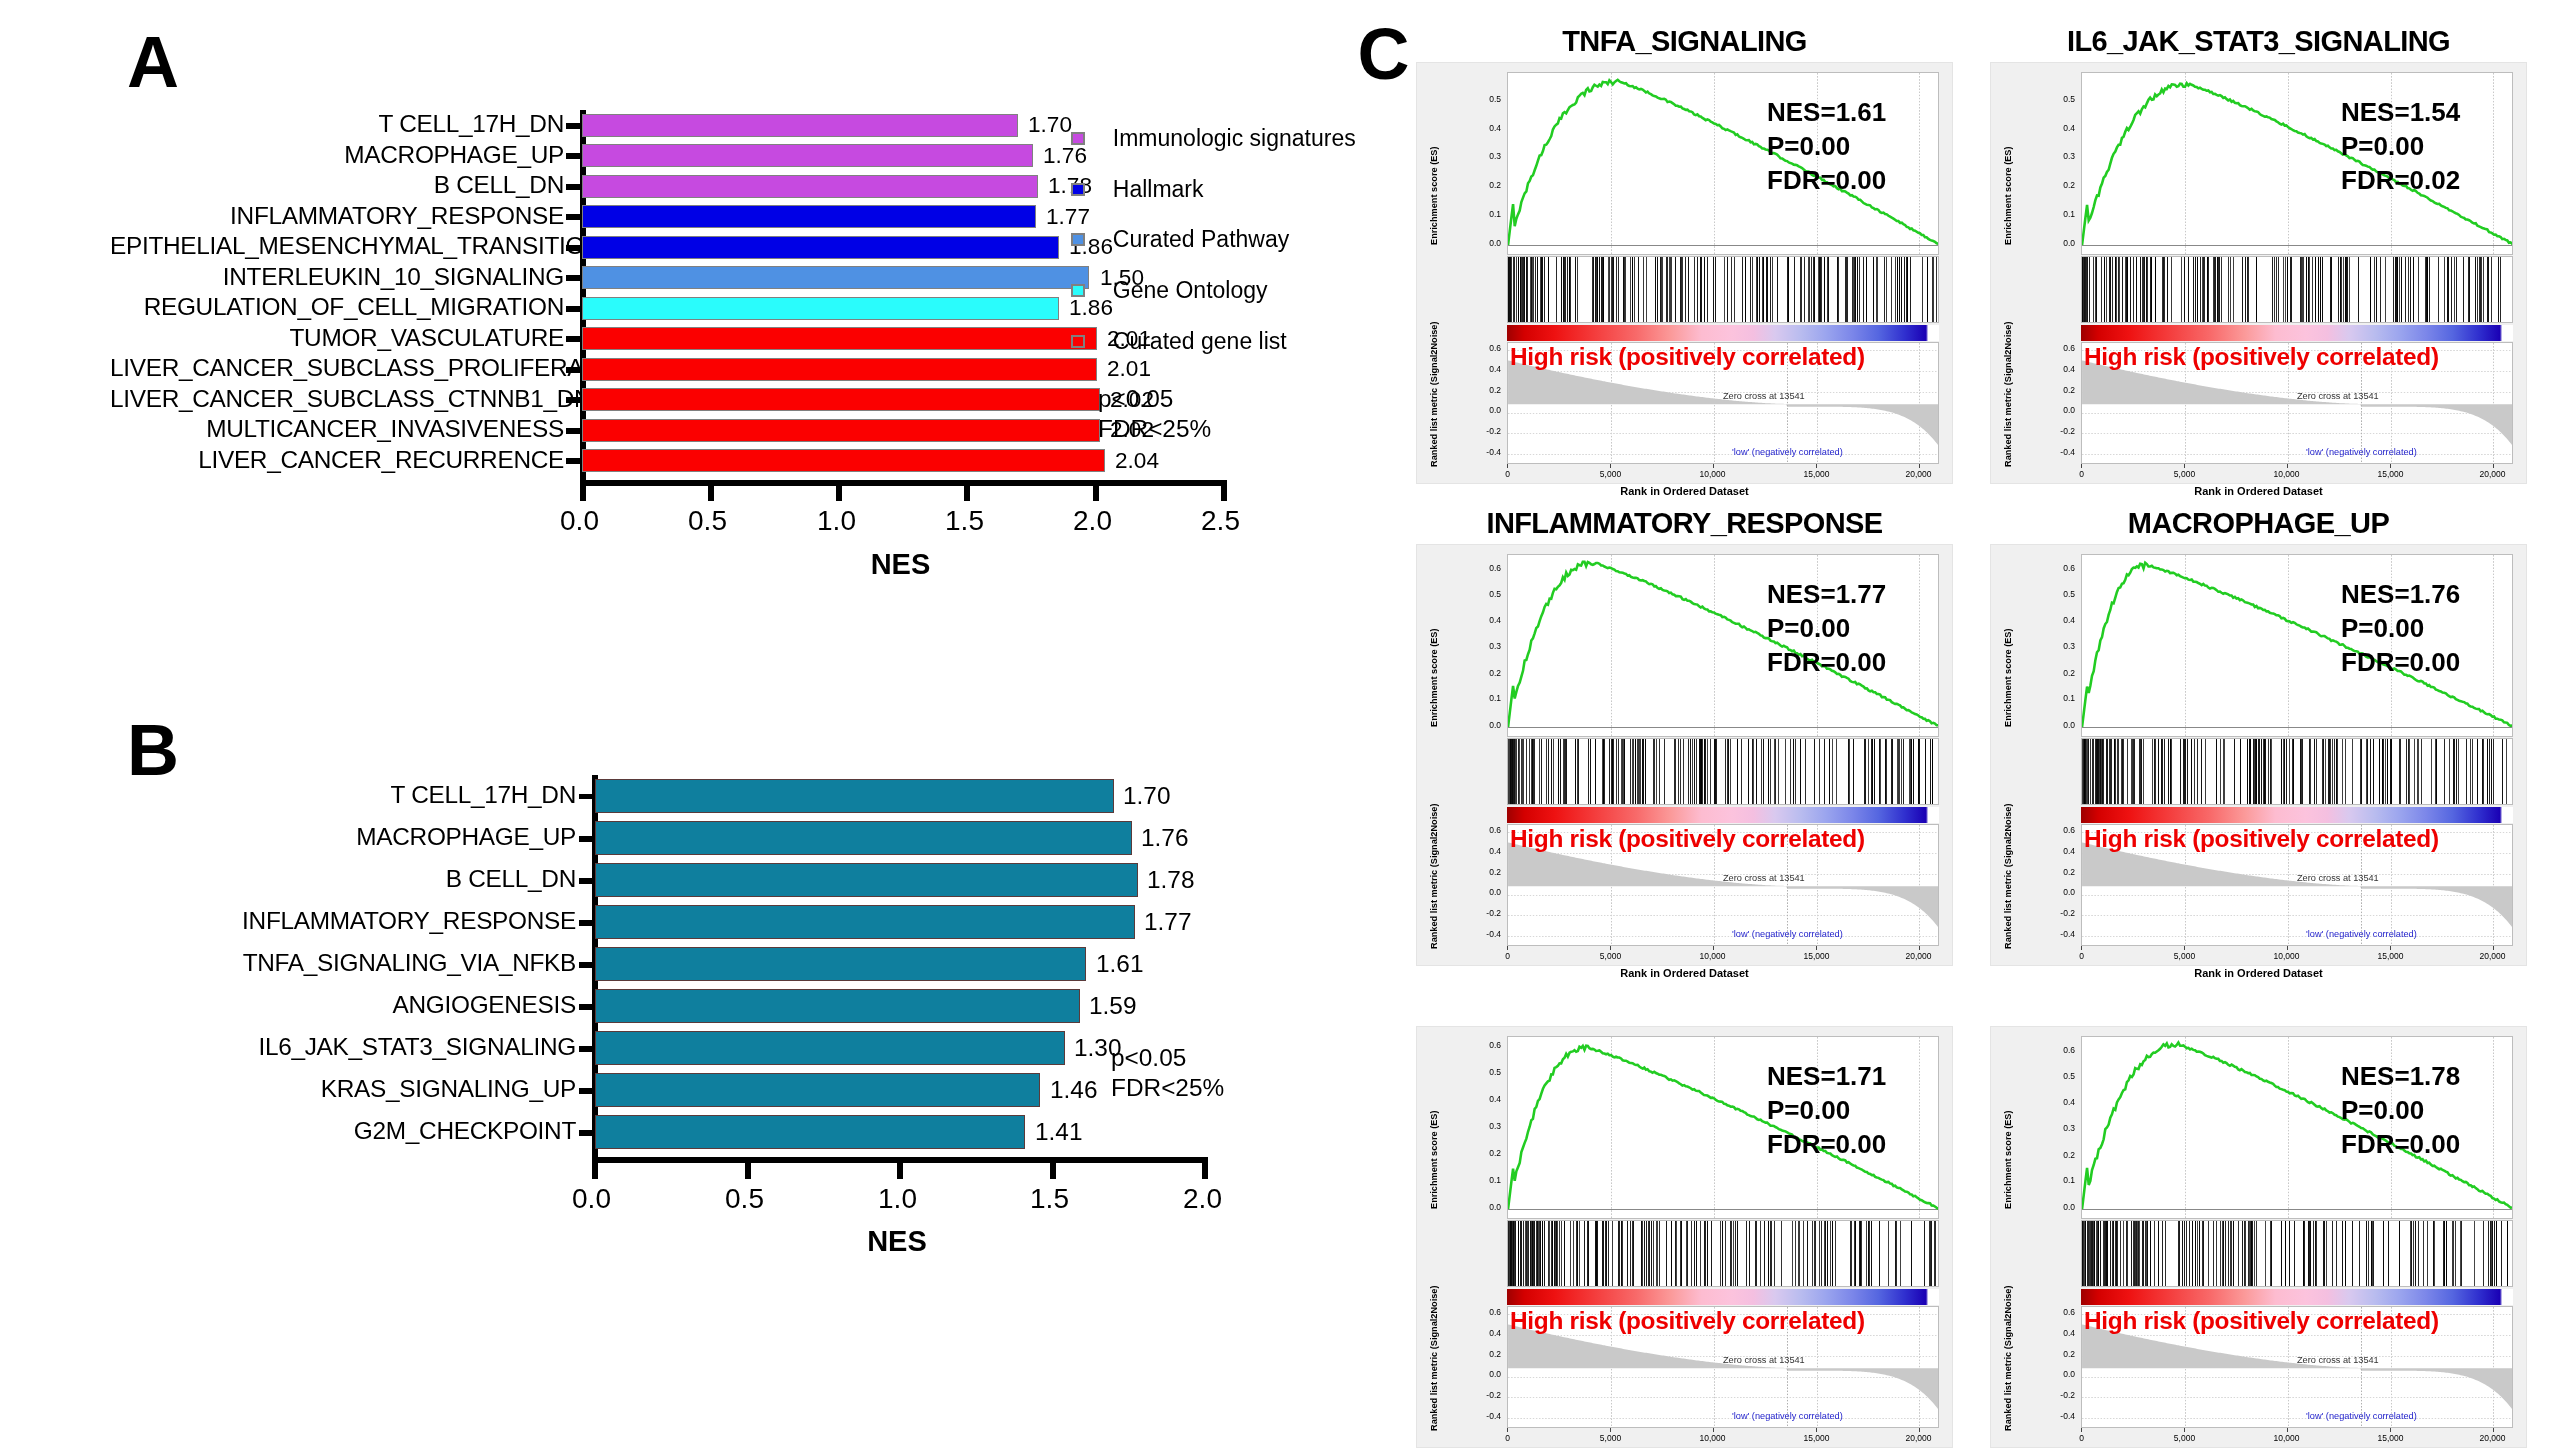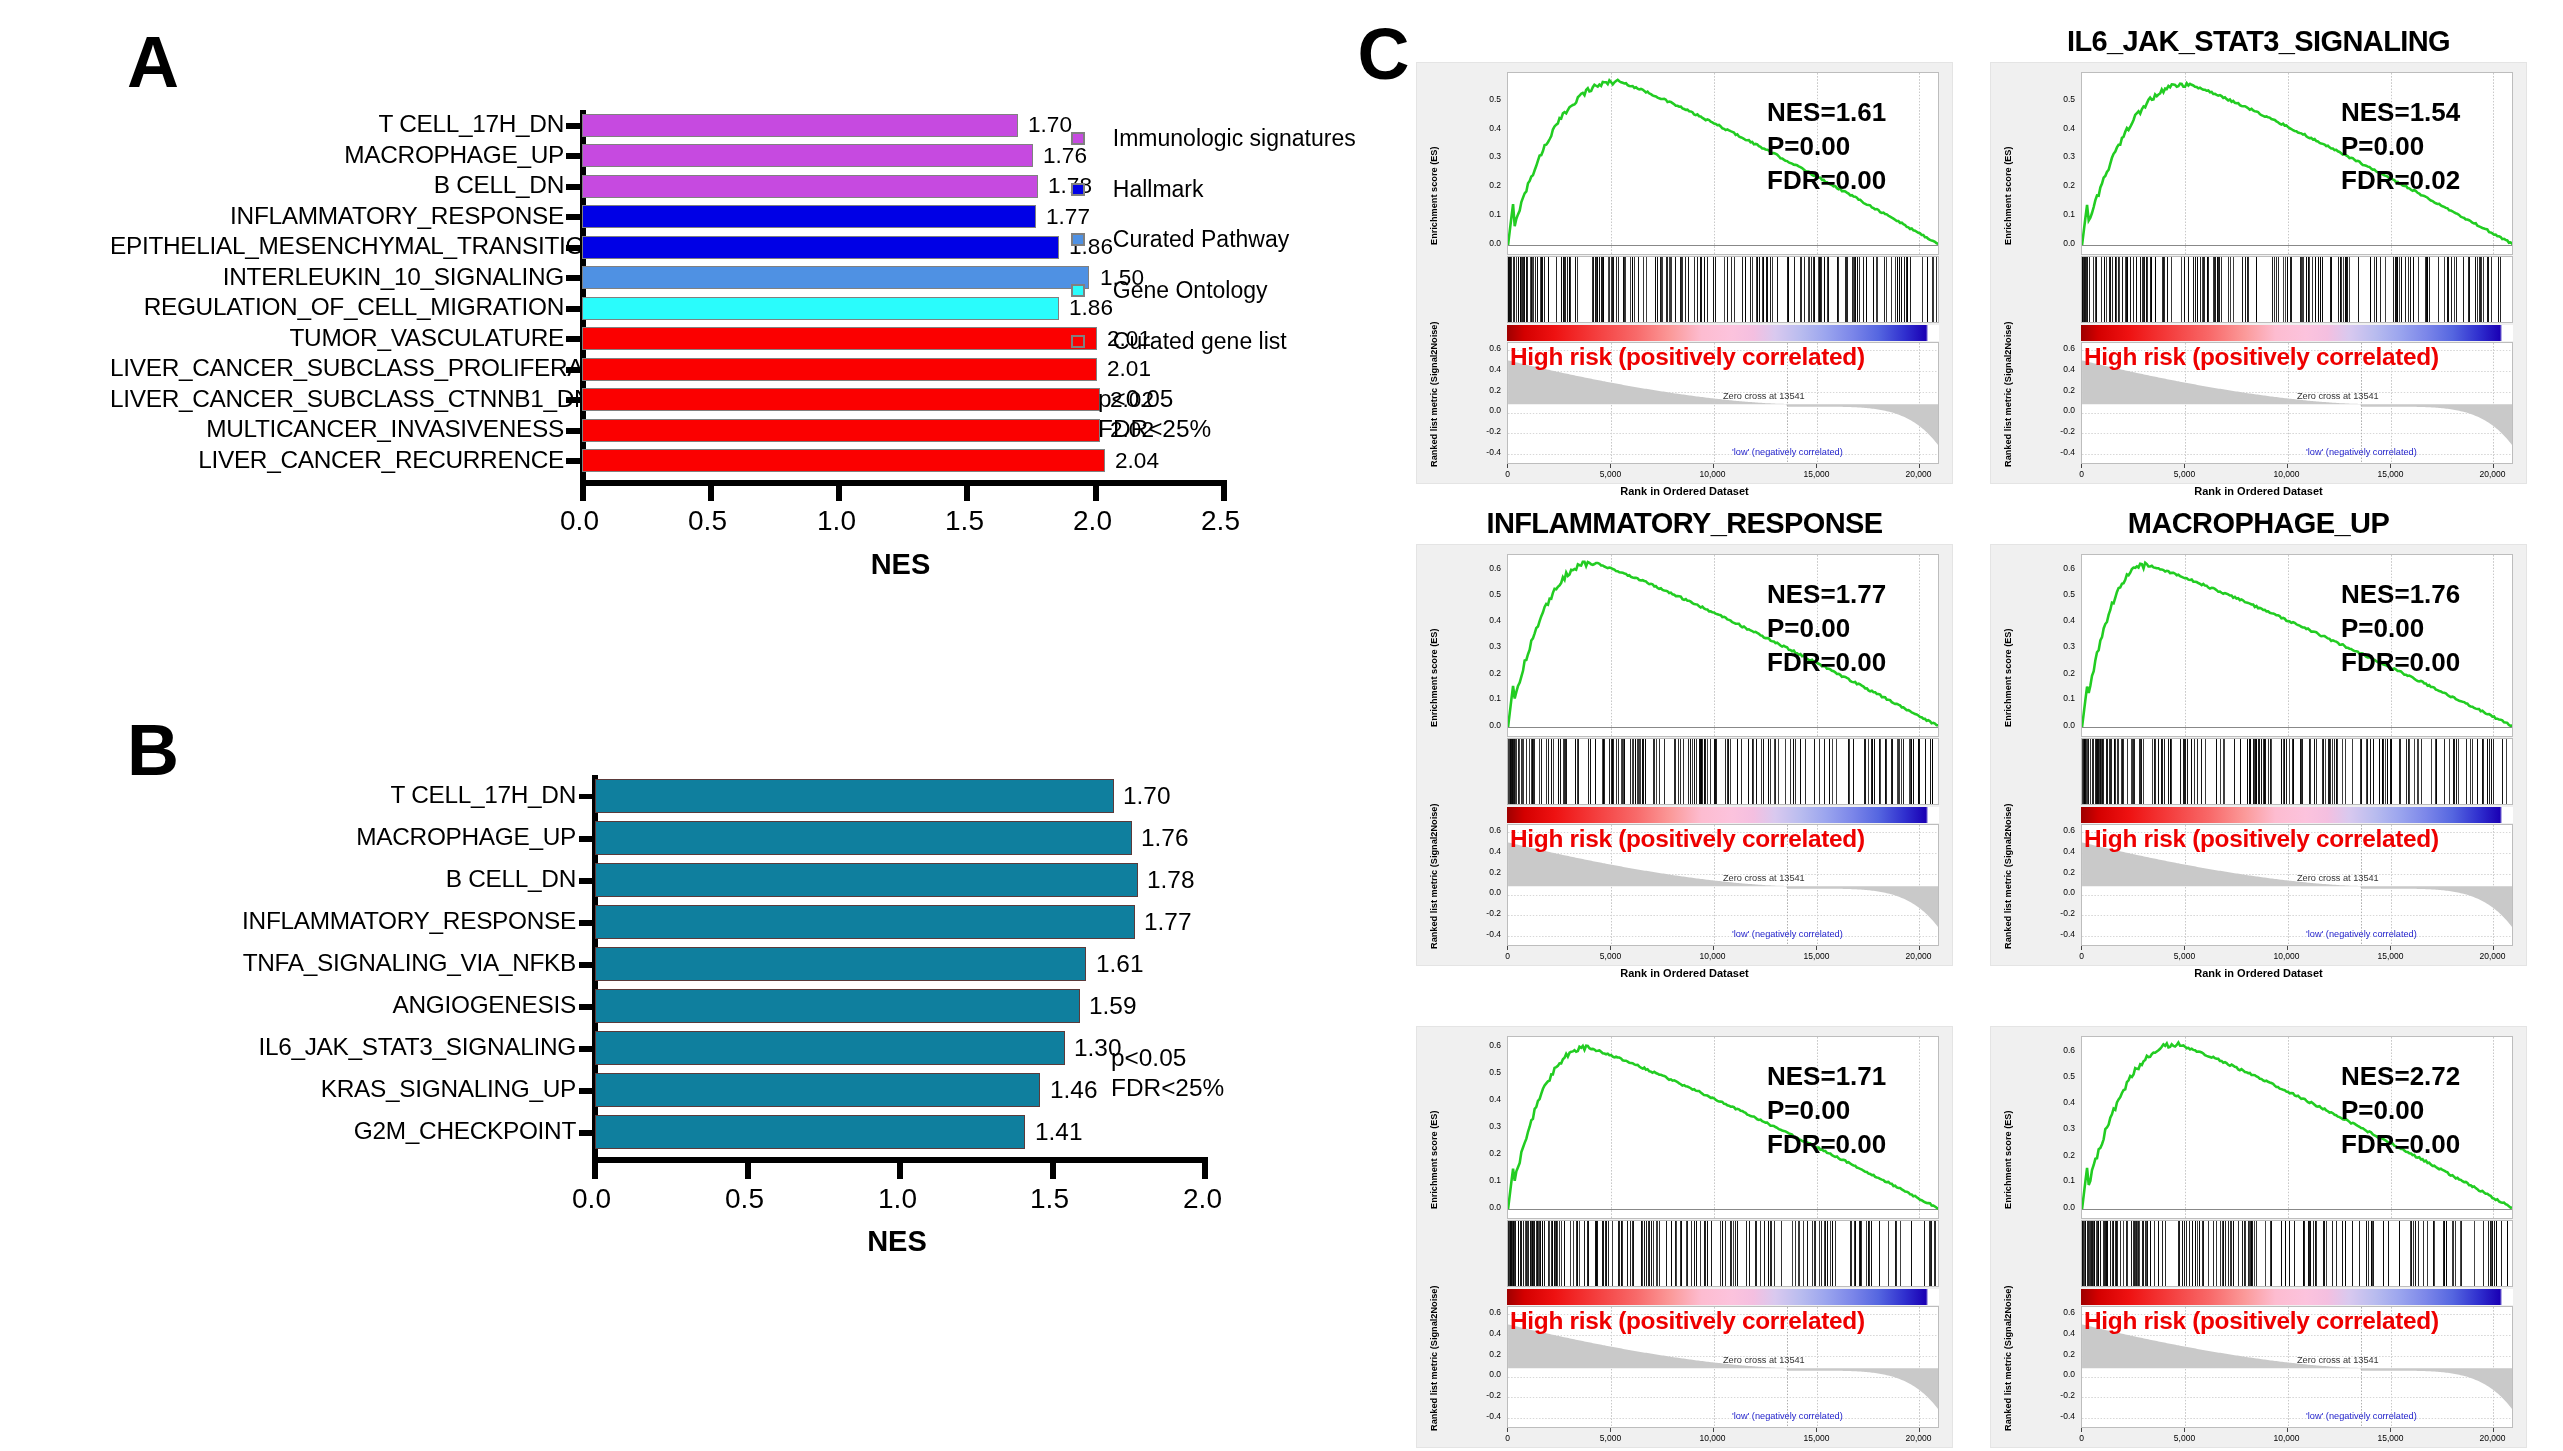--- a/index.html
+++ b/index.html
@@ -326,20 +326,21 @@
       <div class="axis-title" style="left:482px;top:450px;width:610px;font-size:29px;">NES</div>
     </div>
   <div id="b-stat" class="stat-note" style="left: 1111px; top: 360px;">p&lt;0.05
 FDR&lt;25%</div>
 </div>
 
 <div id="panelC">
   <div class="panel-letter letter">C</div>
   <div id="c-grid">
       <div class="gsea" style="left:73px;top:22px;width:537px;height:476px;">
+        <div class="gsea-title" style="width:537px;height:38px;line-height:38px;">TNFA_SIGNALING</div>
         <div class="gsea-body" style="left:0;top:40px;width:537px;height:422px;position:absolute;">
           <div class="ax-ylabel" style="left:12.2px;top:23px;height:159px;">Enrichment score (ES)</div>
           <div class="es-plot" style="left:90px;top:8.5px;width:432px;height:183px;">
             <div class="gl-v" style="left:103px;"></div>
             <div class="gl-v" style="left:206px;"></div>
             <div class="gl-v" style="left:309px;"></div>
             <div class="gl-v" style="left:411px;"></div>
             <div class="gl-h" style="top:172px;"></div>
             <div class="gl-h" style="top:143px;"></div>
             <div class="gl-h" style="top:115px;"></div>
@@ -1776,21 +1777,21 @@
             </svg>
           </div>
           <div class="ytick" style="left:52px;top:175px;width:32px;">0.0</div>
           <div class="ytick" style="left:52px;top:148px;width:32px;">0.1</div>
           <div class="ytick" style="left:52px;top:123px;width:32px;">0.2</div>
           <div class="ytick" style="left:52px;top:96px;width:32px;">0.3</div>
           <div class="ytick" style="left:52px;top:70px;width:32px;">0.4</div>
           <div class="ytick" style="left:52px;top:44px;width:32px;">0.5</div>
           <div class="ytick" style="left:52px;top:18.3px;width:32px;">0.6</div>
           <div class="stats-box" style="left:350px;top:33px;">
-             <div>NES=2.72</div>
+             <div>NES=1.78</div>
              <div>P=0.00</div>
              <div>FDR=0.00</div>
            </div>
           <div class="hits-plot" style="left:90px;top:193px;width:432px;height:67px;">
              <div style="position:absolute;left:333px;top:0;width:0.7px;height:67px;background:rgb(20,20,20);"></div>
             <div style="position:absolute;left:425px;top:0;width:0.7px;height:67px;background:rgb(4,4,4);"></div>
             <div style="position:absolute;left:392px;top:0;width:0.7px;height:67px;background:rgb(69,69,69);"></div>
             <div style="position:absolute;left:31px;top:0;width:0.7px;height:67px;background:rgb(14,14,14);"></div>
             <div style="position:absolute;left:0.5px;top:0;width:1.2px;height:67px;background:rgb(69,69,69);"></div>
             <div style="position:absolute;left:149px;top:0;width:0.7px;height:67px;background:rgb(51,51,51);"></div>

